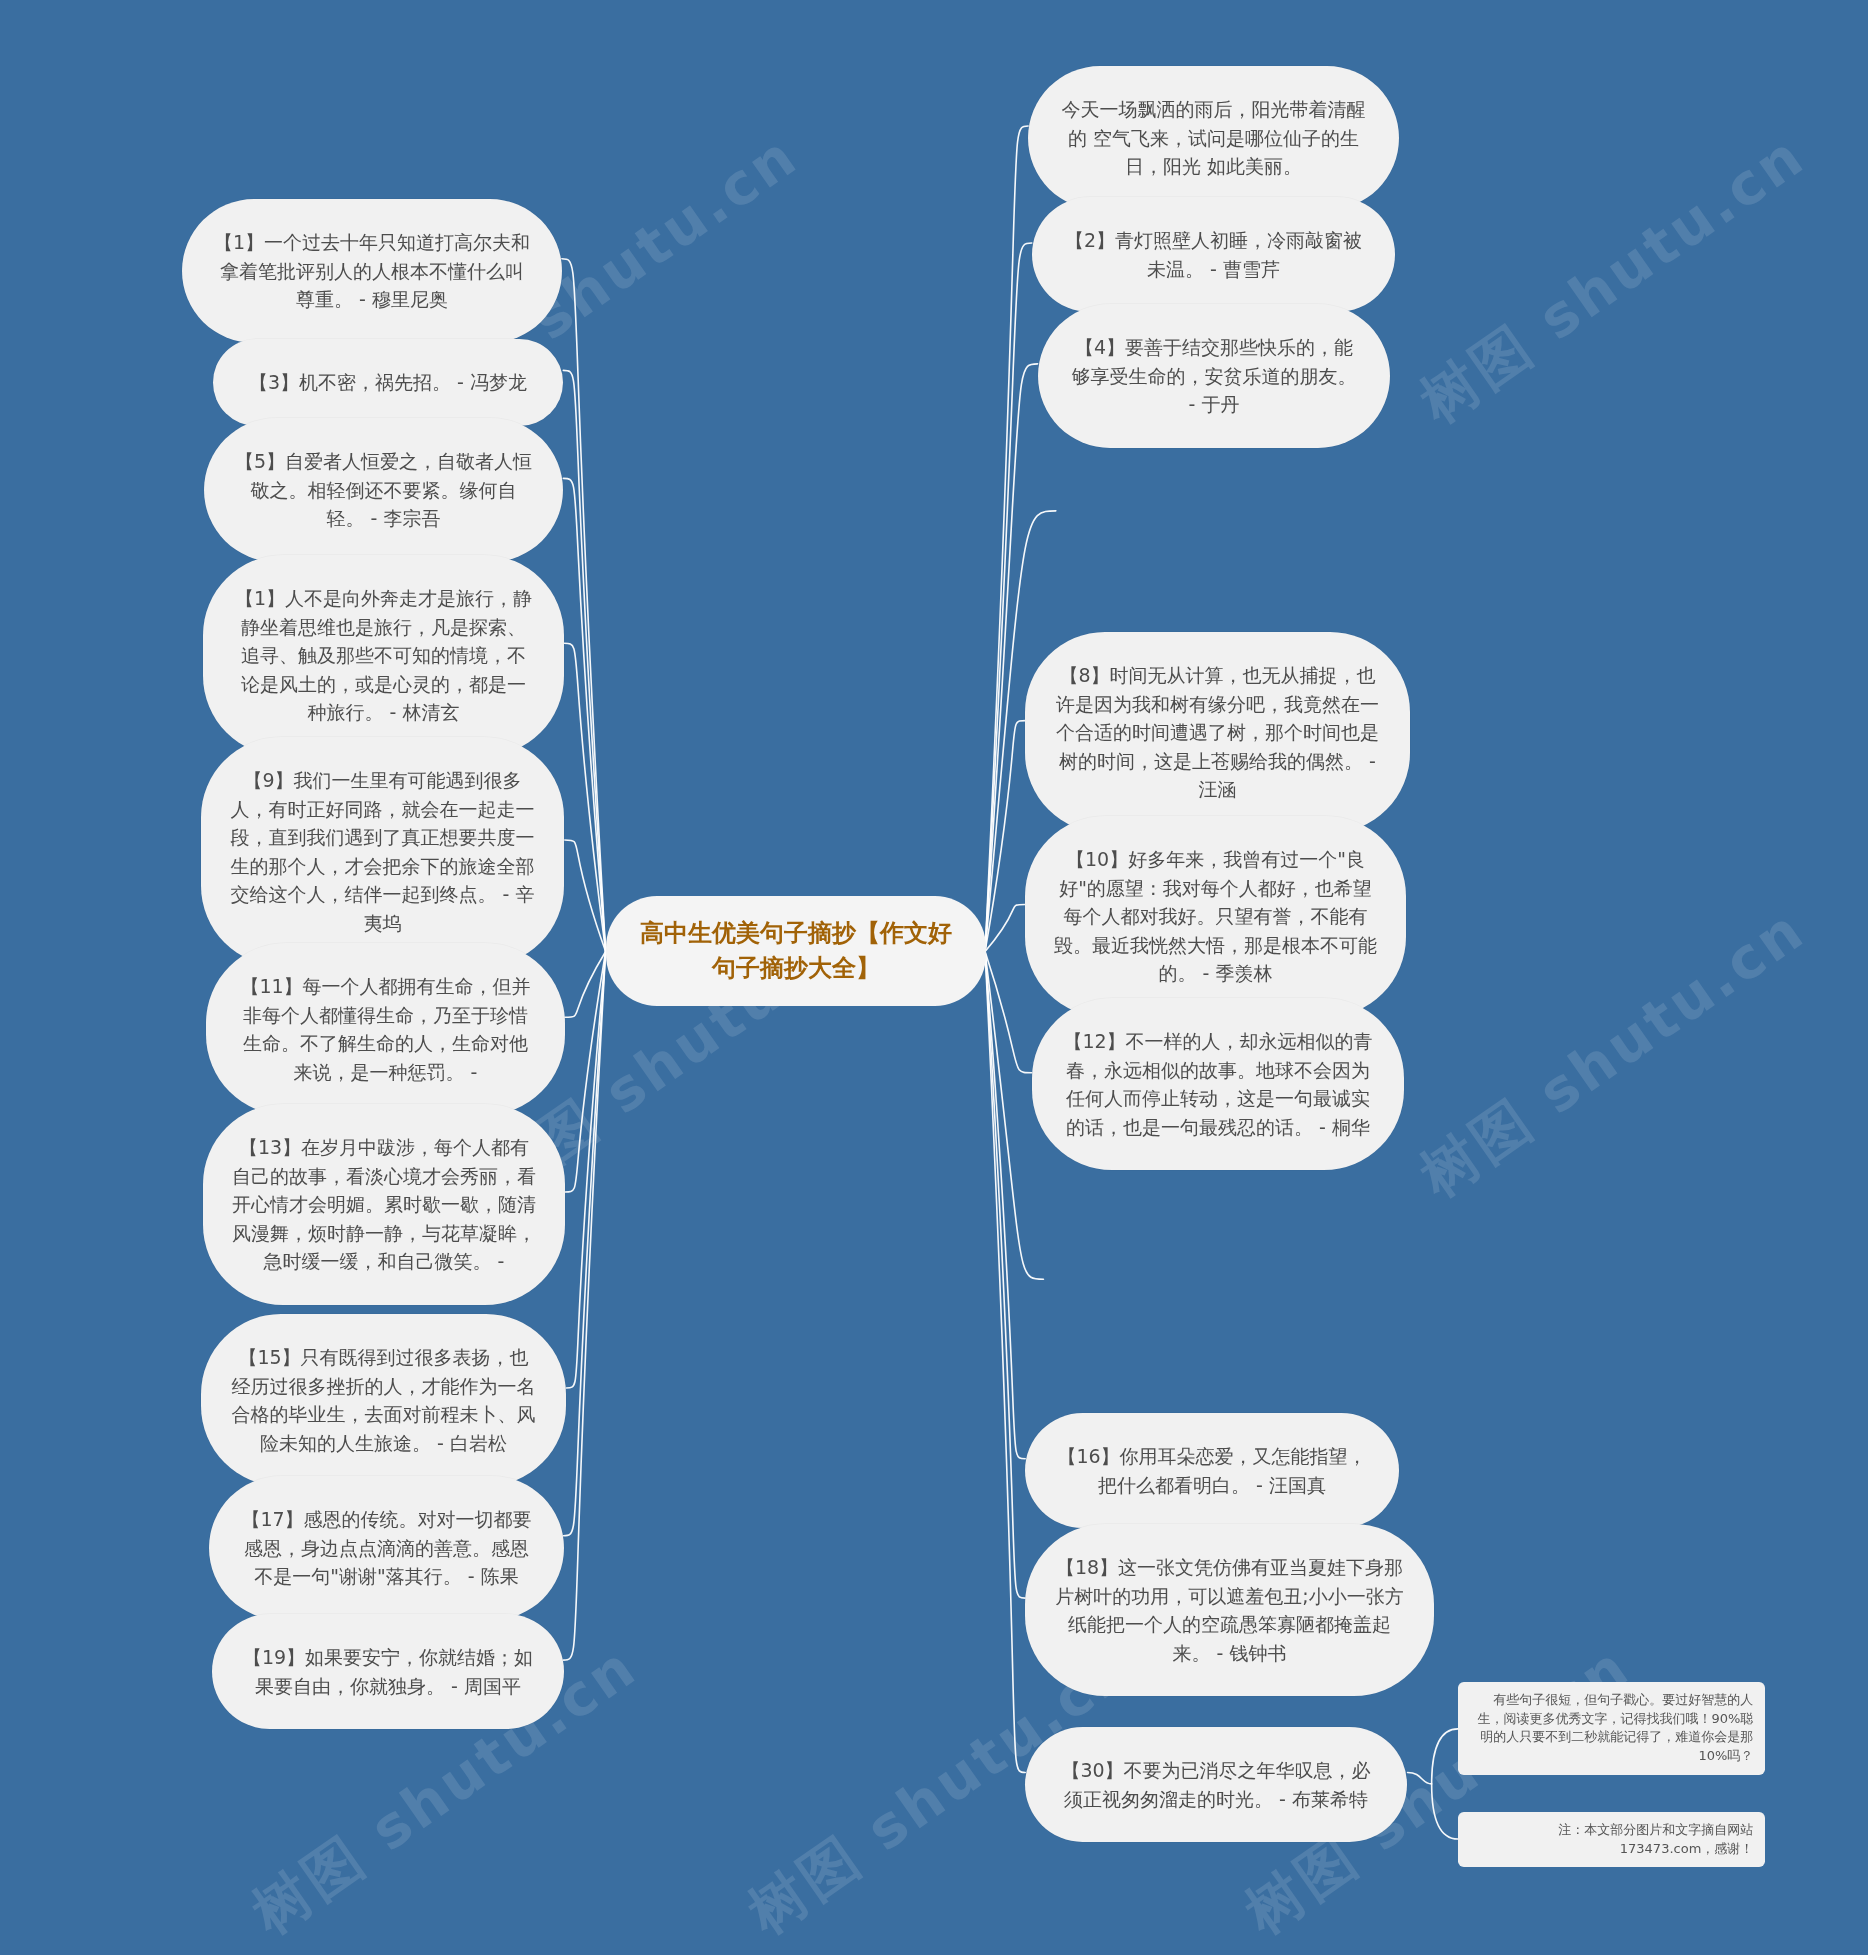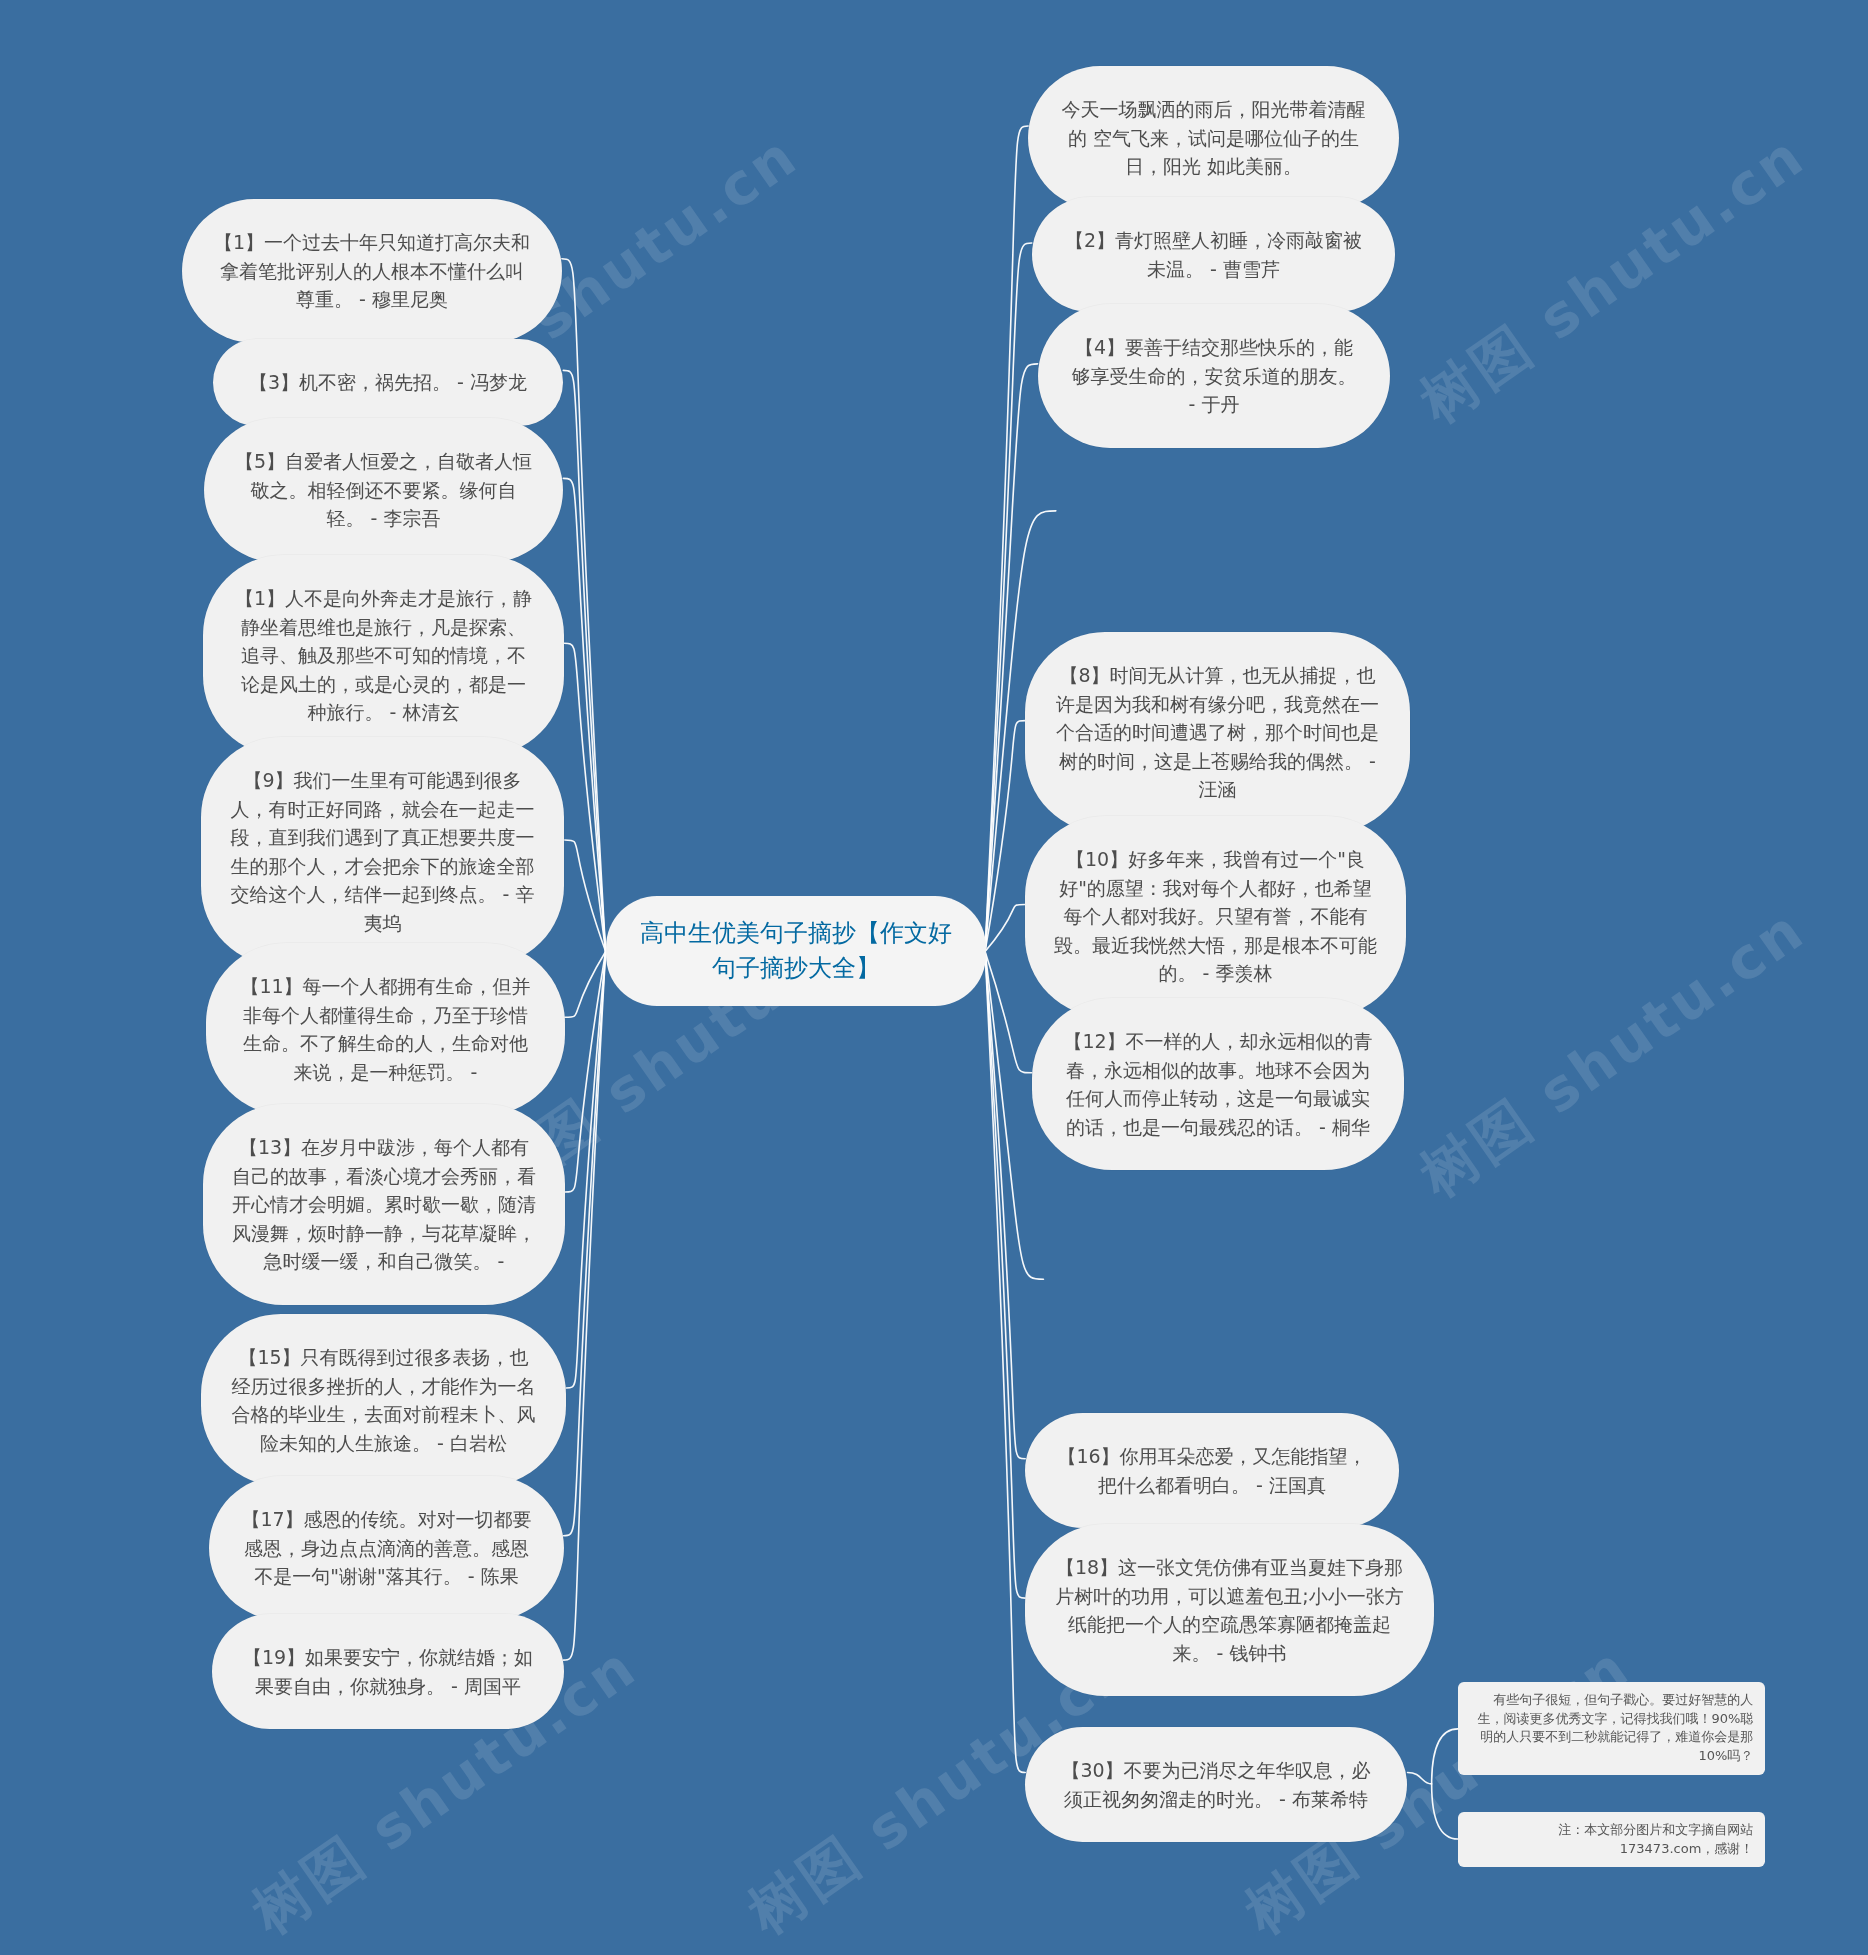--- a/index.html
+++ b/index.html
@@ -40,27 +40,27 @@
     padding: 29px 29px;
     font-size: 19px;
     line-height: 1.5;
     text-align: center;
     box-shadow: 0 0 0 0.7px rgba(0,0,0,0.03);
   }
 
   .center-node {
     position:absolute; z-index:4;
     background: #f4f4f4;
-    color: #0369a1;
+    color: #a16207;
     border-radius: 51px;
     padding: 20.4px 34px;
     font-size: 24px;
     line-height: 1.45;
     text-align: center;
-    font-weight: 400;
+    font-weight: 700;
   }
 
   .note {
     position:absolute; z-index:3;
     background: var(--nodebg, #f1f1f1);
     color: #555555;
     border-radius: 5.8px;
     padding: 8.8px 11.7px;
     font-size: 13px;
     line-height: 1.45;

